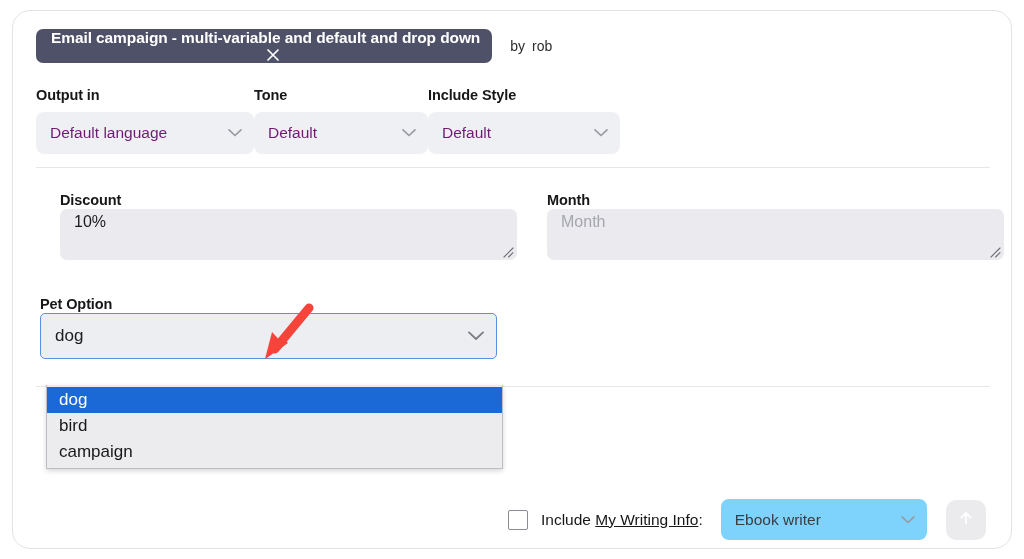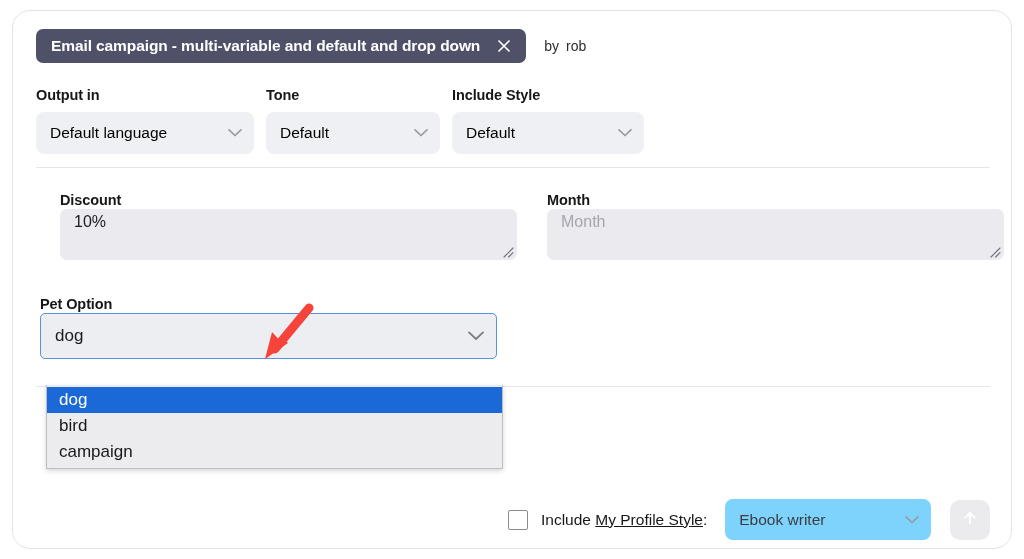--- a/index.html
+++ b/index.html
@@ -34,20 +34,21 @@
     display: flex;
     align-items: center;
   }
   .chip {
     display: flex;
     align-items: center;
     height: 34px;
     background: #4e5168;
     border-radius: 7px;
     padding: 0 12px 0 15px;
+    flex-direction: column;
   }
   .chip-title {
     color: #ffffff;
     font-size: 15.5px;
     font-weight: bold;
     letter-spacing: -0.1px;
     white-space: nowrap;
   }
   .chip-close {
     margin-left: 14px;
@@ -62,21 +63,20 @@
     color: #2c2c2e;
     white-space: nowrap;
   }
   .byline .who { margin-left: 7px; }
 
   
   .top-row {
     position: absolute;
     left: 23px; top: 76px;
     display: flex;
-    gap: 12px;
   }
   .field-group { display: flex; flex-direction: column; }
   .field-label {
     font-size: 14.5px;
     font-weight: bold;
     color: #17171a;
     margin-bottom: 9px;
     letter-spacing: -0.1px;
   }
   .sel {
@@ -85,21 +85,21 @@
     background: #eff0f3;
     border: none;
     border-radius: 8px;
     display: flex;
     align-items: center;
     padding: 0 34px 0 14px;
     cursor: pointer;
   }
   .sel-text {
     font-size: 15.5px;
-    color: #000000;
+    color: #701a75;
     white-space: nowrap;
   }
   .sel-chev {
     position: absolute;
     right: 12px; top: 50%;
     transform: translateY(-50%);
     display: flex;
   }
   .w-output { width: 218px; }
   .w-tone   { width: 174px; }
@@ -377,21 +377,21 @@
         <span>bird</span>
       </div>
       <div class="opt">
         <span>campaign</span>
       </div>
     </div>
 
     <div class="bottom-bar">
       <div class="cb"></div>
       <div class="cb-label">
-        <span>Include </span><span class="ul">My Profile Style</span><span>:</span>
+        <span>Include </span><span class="ul">My Writing Info</span><span>:</span>
       </div>
       <div class="role-sel">
         <span class="role-sel-text">Ebook writer</span>
         <span class="sel-chev">
           <svg width="14" height="9" viewBox="0 0 14 9" aria-hidden="true">
             <path d="M1 1.3 L7 7 L13 1.3" stroke="#9a9aa4" stroke-width="1.7" fill="none" stroke-linecap="round" stroke-linejoin="round"></path>
           </svg>
         </span>
       </div>
       <button class="submit-btn">

